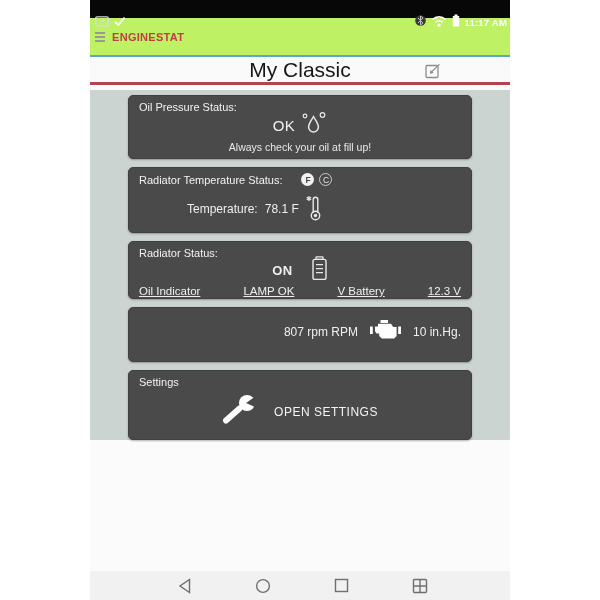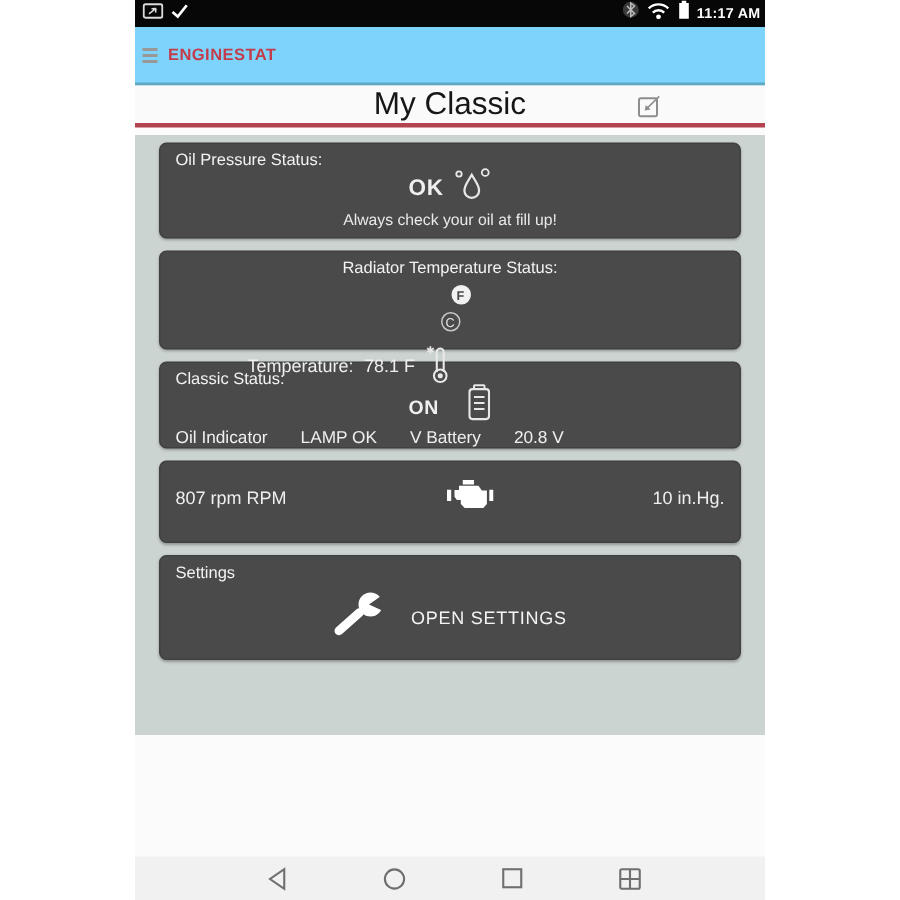--- a/index.html
+++ b/index.html
@@ -1,57 +1,57 @@
 <!DOCTYPE html>
 <html><head>
 <meta charset="utf-8">
 <style>
   * { margin:0; padding:0; box-sizing:border-box; }
   html,body { width:600px; height:600px; background:#ffffff; font-family:"Liberation Sans", sans-serif; }
   .page { position:relative; width:600px; height:600px; background:#ffffff; overflow:hidden; }
   .phone { position:absolute; left:90px; top:0; width:420px; height:600px; background:#fbfbfb; }
 
   
-  .status-bar { height:18px; background:#070707; display:flex; align-items:flex-start; justify-content:space-between; padding:0 3px 0 5px; }
+  .status-bar { height:18px; background:#070707; display:flex; align-items:flex-start; justify-content:space-between; padding:13px 3px 0 5px; }
   .sb-left, .sb-right { display:flex; align-items:center; gap:5px; }
   .sb-time { color:#fff; font-size:9.5px; font-weight:bold; letter-spacing:.2px; }
 
   
-  .app-bar { height:39px; background:#7dd3fc; border-bottom:2px solid #5fa8c3; display:flex; align-items:center; padding-left:5px; }
+  .app-bar { height:39px; background:#bef264; border-bottom:2px solid #5fa8c3; display:flex; align-items:center; padding-left:5px; }
   .hamburger { display:inline-flex; flex-direction:column; gap:2px; margin-right:7px; cursor:pointer; }
   .hamburger span { width:10px; height:2px; background:#9a9896; }
   .app-title { color:#c23c49; font-size:11px; font-weight:bold; letter-spacing:.3px; }
 
   
   .vehicle-header { height:28px; background:#fbfafa; border-bottom:3px solid #b2434f; text-align:center; position:relative; }
   .vehicle-name { display:inline-block; font-size:21px; color:#161616; line-height:25px; padding:0 22px 16px; border-bottom:1px solid #ddd9d9; }
   .edit-btn { position:absolute; right:68px; top:5px; cursor:pointer; }
 
   
-  .content { position:absolute; top:90px; left:0; width:420px; height:400px; background:#ccd4d2; padding:5px 16px 0; }
+  .content { position:absolute; top:90px; left:0; width:420px; height:350px; background:#ccd4d2; padding:5px 38px 0; }
   .card { background:#4b4a4a; border:1px solid #414040; border-radius:5px; color:#efefef; margin-bottom:8px;
           padding:5px 10px; box-shadow:0 1px 2px rgba(0,0,0,.3); display:flex; flex-direction:column; }
   .card-title { font-size:11px; color:#f2f2f2; }
   .card.oil { height:64px; justify-content:space-between; }
   .oil-center { display:flex; align-items:center; justify-content:center; gap:5px; margin-top:-4px; }
-  .oil-ok { font-size:15px; font-weight:bold; letter-spacing:.5px; }
+  .oil-ok { font-size:15px; font-weight:normal; letter-spacing:.5px; }
   .oil-note { text-align:center; font-size:10.5px; color:#e9e9e9; }
   .card.radiator { height:66px; }
-  .rad-title-row { display:flex; align-items:center; gap:5px;flex-direction:column; }
+  .rad-title-row { display:flex; align-items:center; gap:5px; }
   .badge-f { width:13px; height:13px; border-radius:50%; background:#f1f1f1; color:#4b4a4a; font-size:8.5px; font-weight:bold;
              display:flex; align-items:center; justify-content:center; margin-left:14px; cursor:pointer; }
   .badge-c { width:13px; height:13px; border-radius:50%; border:1px solid #c9c9c9; color:#e8e8e8; font-size:8.5px;
              display:flex; align-items:center; justify-content:center; cursor:pointer; }
   .temp-row { display:flex; align-items:center; gap:7px; margin:8px 0 12px 48px; font-size:12px; }
   .card.ignition { height:58px; justify-content:space-between; }
   .ign-center { display:flex; align-items:center; justify-content:center; gap:18px; margin-top:-3px; }
   .ign-on { font-size:13px; font-weight:bold; letter-spacing:.5px; }
-  .ign-row { display:flex; justify-content:flex-start; gap:22px; font-size:11.5px; margin-bottom:1px; }
+  .ign-row { display:flex; justify-content:space-between; gap:22px; font-size:11.5px; margin-bottom:1px;text-decoration:underline; }
   .card.rpm { height:55px; }
-  .rpm-row { display:flex; align-items:center; justify-content:space-between; gap:12px; font-size:12px; margin-top:6px; }
+  .rpm-row { display:flex; align-items:center; justify-content:flex-end; gap:12px; font-size:12px; margin-top:6px; }
   .card.settings { height:70px; }
   .settings-row { display:flex; align-items:center; justify-content:center; gap:16px; margin-top:6px; cursor:pointer; }
   .open-settings { font-size:12px; letter-spacing:.5px; color:#f4f4f4; }
 
   
   .nav-bar { position:absolute; left:0; bottom:0; width:420px; height:29px; background:#f1f1f1;
              display:flex; align-items:center; justify-content:space-between; padding:0 82px 0 88px; }
   .nav-btn { display:flex; align-items:center; cursor:pointer; }
 </style>
 </head>
@@ -148,36 +148,36 @@
                 <text x="0" y="7" font-size="7" fill="#e8e8e8">✱</text>
                 <path d="M7.2 19 V5.6 a2.3 2.3 0 0 1 4.6 0 V19" fill="none" stroke="#e8e8e8" stroke-width="1.4"></path>
                 <circle cx="9.5" cy="21.5" r="4.2" fill="none" stroke="#e8e8e8" stroke-width="1.4"></circle>
                 <circle cx="9.5" cy="21.5" r="1.7" fill="#e8e8e8"></circle>
               </svg>
           </span>
         </div>
       </div>
 
       <div class="card ignition">
-        <div class="card-title">Classic Status:</div>
+        <div class="card-title">Radiator Status:</div>
         <div class="ign-center">
           <span class="ign-on">ON</span>
           <span>
             <svg width="17" height="25" viewBox="0 0 17 25">
                 <rect x="5" y="0.8" width="7" height="2.6" rx="0.6" fill="none" stroke="#e8e8e8" stroke-width="1.3"></rect>
                 <rect x="2" y="3.4" width="13" height="20" rx="2" fill="none" stroke="#e8e8e8" stroke-width="1.4"></rect>
                 <path d="M5 8.6 h7 M5 12.6 h7 M5 16.6 h7" stroke="#e8e8e8" stroke-width="1.3"></path>
               </svg>
           </span>
         </div>
         <div class="ign-row">
           <span>Oil Indicator</span>
           <span>LAMP OK</span>
           <span>V Battery</span>
-          <span>20.8 V</span>
+          <span>12.3 V</span>
         </div>
       </div>
 
       <div class="card rpm">
         <div class="rpm-row">
           <span>807 rpm RPM</span>
           <span>
             <svg width="31" height="22" viewBox="0 0 31 22">
                 <rect x="0" y="7.5" width="2.8" height="7.5" fill="#ffffff"></rect>
                 <rect x="28.2" y="7.5" width="2.8" height="7.5" fill="#ffffff"></rect>

